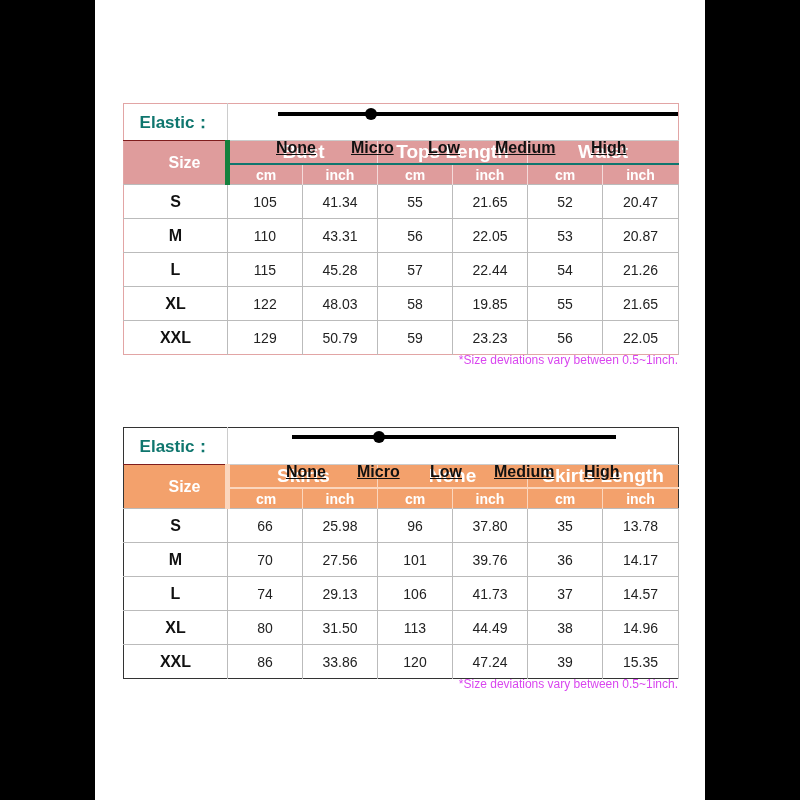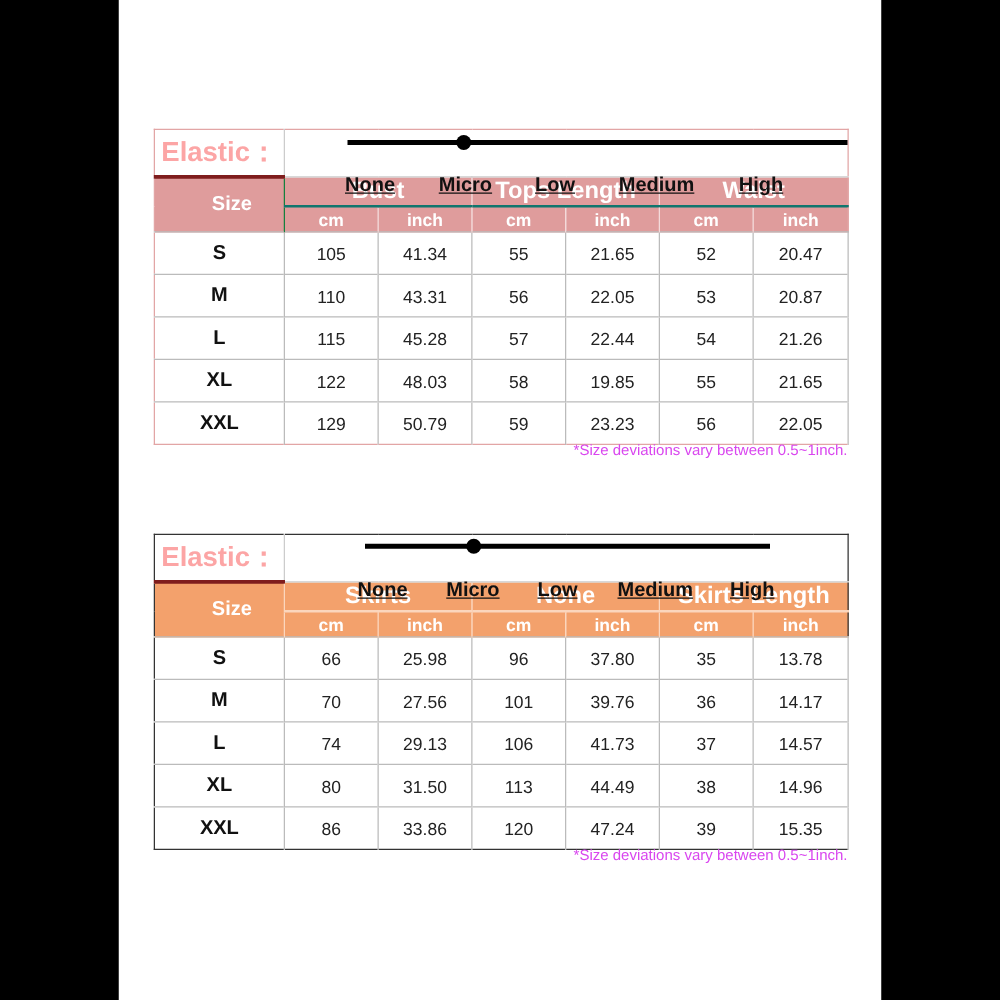--- a/index.html
+++ b/index.html
@@ -5,30 +5,30 @@
   html,body{margin:0;padding:0;}
   body{width:800px;height:800px;background:#000;position:relative;overflow:hidden;font-family:"Liberation Sans",sans-serif;}
   .canvas{position:absolute;left:95px;top:0;width:610px;height:800px;background:#fff;}
   .table-wrap{position:absolute;left:123px;width:555px;}
   .t1{top:103px;}
   .t2{top:427px;}
   table{border-collapse:collapse;width:555px;table-layout:fixed;}
   td{text-align:center;padding:0;font-size:14px;color:#222;}
   .t1 table{border:1px solid #e2a5a5;}
   .t2 table{border:1px solid #333;}
-  .elastic-label{font-weight:bold;font-size:22px;color:#fca5a5;text-align:center;height:36px;border-right:1px solid #ccc;border-bottom:3px solid #7f1d1d;}
+  .elastic-label{font-weight:bold;font-size:17px;color:#0f766e;text-align:center;height:36px;border-right:1px solid #ccc;border-bottom:1px solid #7f1d1d;}
   .elastic-cell{position:relative;height:36px;border-bottom:1px solid #ccc;}
   .slider-line{position:absolute;height:4px;background:#000;}
   .slider-dot{position:absolute;width:12px;height:12px;border-radius:50%;background:#000;}
   .levels{position:absolute;left:0;right:0;bottom:1px;display:flex;font-weight:bold;font-size:16px;color:#111;}
   .levels span{position:absolute;text-decoration:underline;}
   .hdr td{color:#fff;font-weight:bold;}
   .t1 .hdr td{background:#df9c9c;}
   .t2 .hdr td{background:#f3a16c;}
-  .size-h{font-size:16px;border-right:1px solid #15803d;padding-left:20px;}
+  .size-h{font-size:16px;border-right:5px solid #15803d;padding-left:20px;}
   .grp{font-size:19px;height:19px;border-right:1px solid #f4dada;border-bottom:2px solid #0f766e;}
   .unit{font-size:14px;height:19px;border-right:1px solid #f4dada;margin-top:20px;}
   .t2 .grp,.t2 .unit,.t2 .size-h{border-color:#fbd6bd;}
   .row td{height:33px;border-top:1px solid #bbb;border-right:1px solid #bbb;font-size:14px;}
   .row td.size{font-weight:bold;font-size:16px;color:#111;}
   .note{position:absolute;right:0;font-size:12px;color:#d946ef;white-space:nowrap;}
 </style>
 </head>
 <body>
 

